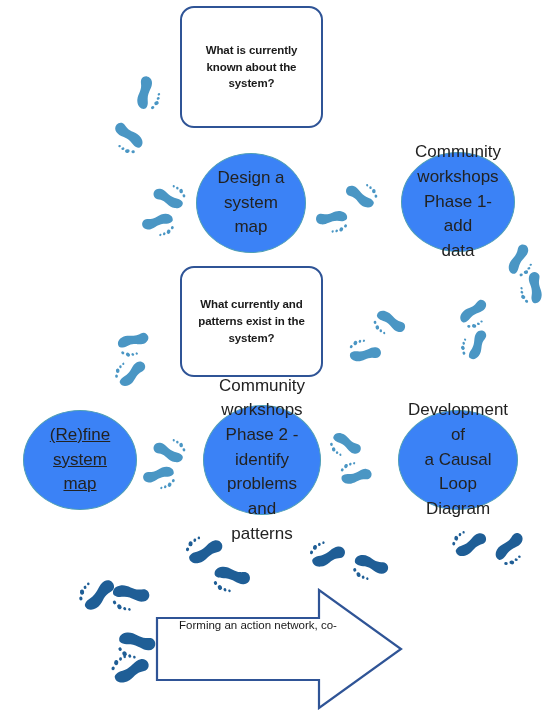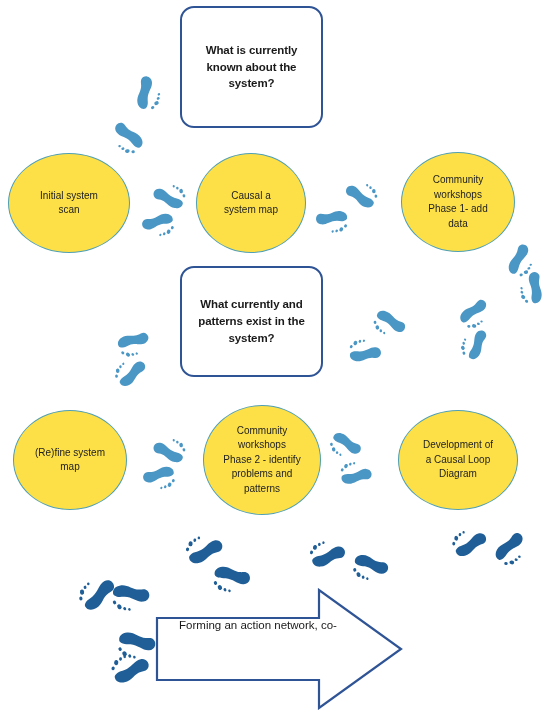--- a/index.html
+++ b/index.html
@@ -37,22 +37,22 @@
     font-weight: bold;
     font-size: 11.5px;
     line-height: 1.45;
     letter-spacing: -0.1px;
   }
   .qbox .label { padding: 0 14px; }
   
   .circle {
     border: 1.6px solid #4f9fb5;
     border-radius: 50%;
-    background: #fde047;
-    font-size: 10px;
+    background: #3b82f6;
+    font-size: 17px;
     line-height: 1.45;
     color: #222222;
   }
   .circle .label { padding: 0 12px; }
   
   #arrow-shape {
     position: absolute;
     left: 155px;
     top: 588px;
     width: 248px;
@@ -82,30 +82,24 @@
 <div id="canvas">
 
   <div class="node qbox" style="left:180px; top:6px; width:143px; height:122px;">
     <div class="label">
       <span>What is currently</span><br>
       <span>known about the</span><br>
       <span>system?</span>
     </div>
   </div>
 
-  <div class="node circle" style="left:8px; top:153px; width:122px; height:100px;">
-    <div class="label">
-      <span>Initial system</span><br>
-      <span>scan</span>
-    </div>
-  </div>
 
   <div class="node circle" style="left:196px; top:153px; width:110px; height:100px;">
     <div class="label">
-      <span>Causal a</span><br>
+      <span>Design a</span><br>
       <span>system map</span>
     </div>
   </div>
 
   <div class="node circle" style="left:401px; top:152px; width:114px; height:100px;">
     <div class="label">
       <span>Community</span><br>
       <span>workshops</span><br>
       <span>Phase 1- add</span><br>
       <span>data</span>
@@ -113,21 +107,21 @@
   </div>
 
   <div class="node qbox" style="left:180px; top:266px; width:143px; height:111px;">
     <div class="label">
       <span>What currently and</span><br>
       <span>patterns exist in the</span><br>
       <span>system?</span>
     </div>
   </div>
 
-  <div class="node circle" style="left:13px; top:410px; width:114px; height:100px;">
+  <div class="node circle" style="left:23px; top:410px; width:114px; height:100px;text-decoration:underline;">
     <div class="label">
       <span>(Re)fine system</span><br>
       <span>map</span>
     </div>
   </div>
 
   <div class="node circle" style="left:203px; top:405px; width:118px; height:110px;">
     <div class="label">
       <span>Community</span><br>
       <span>workshops</span><br>

